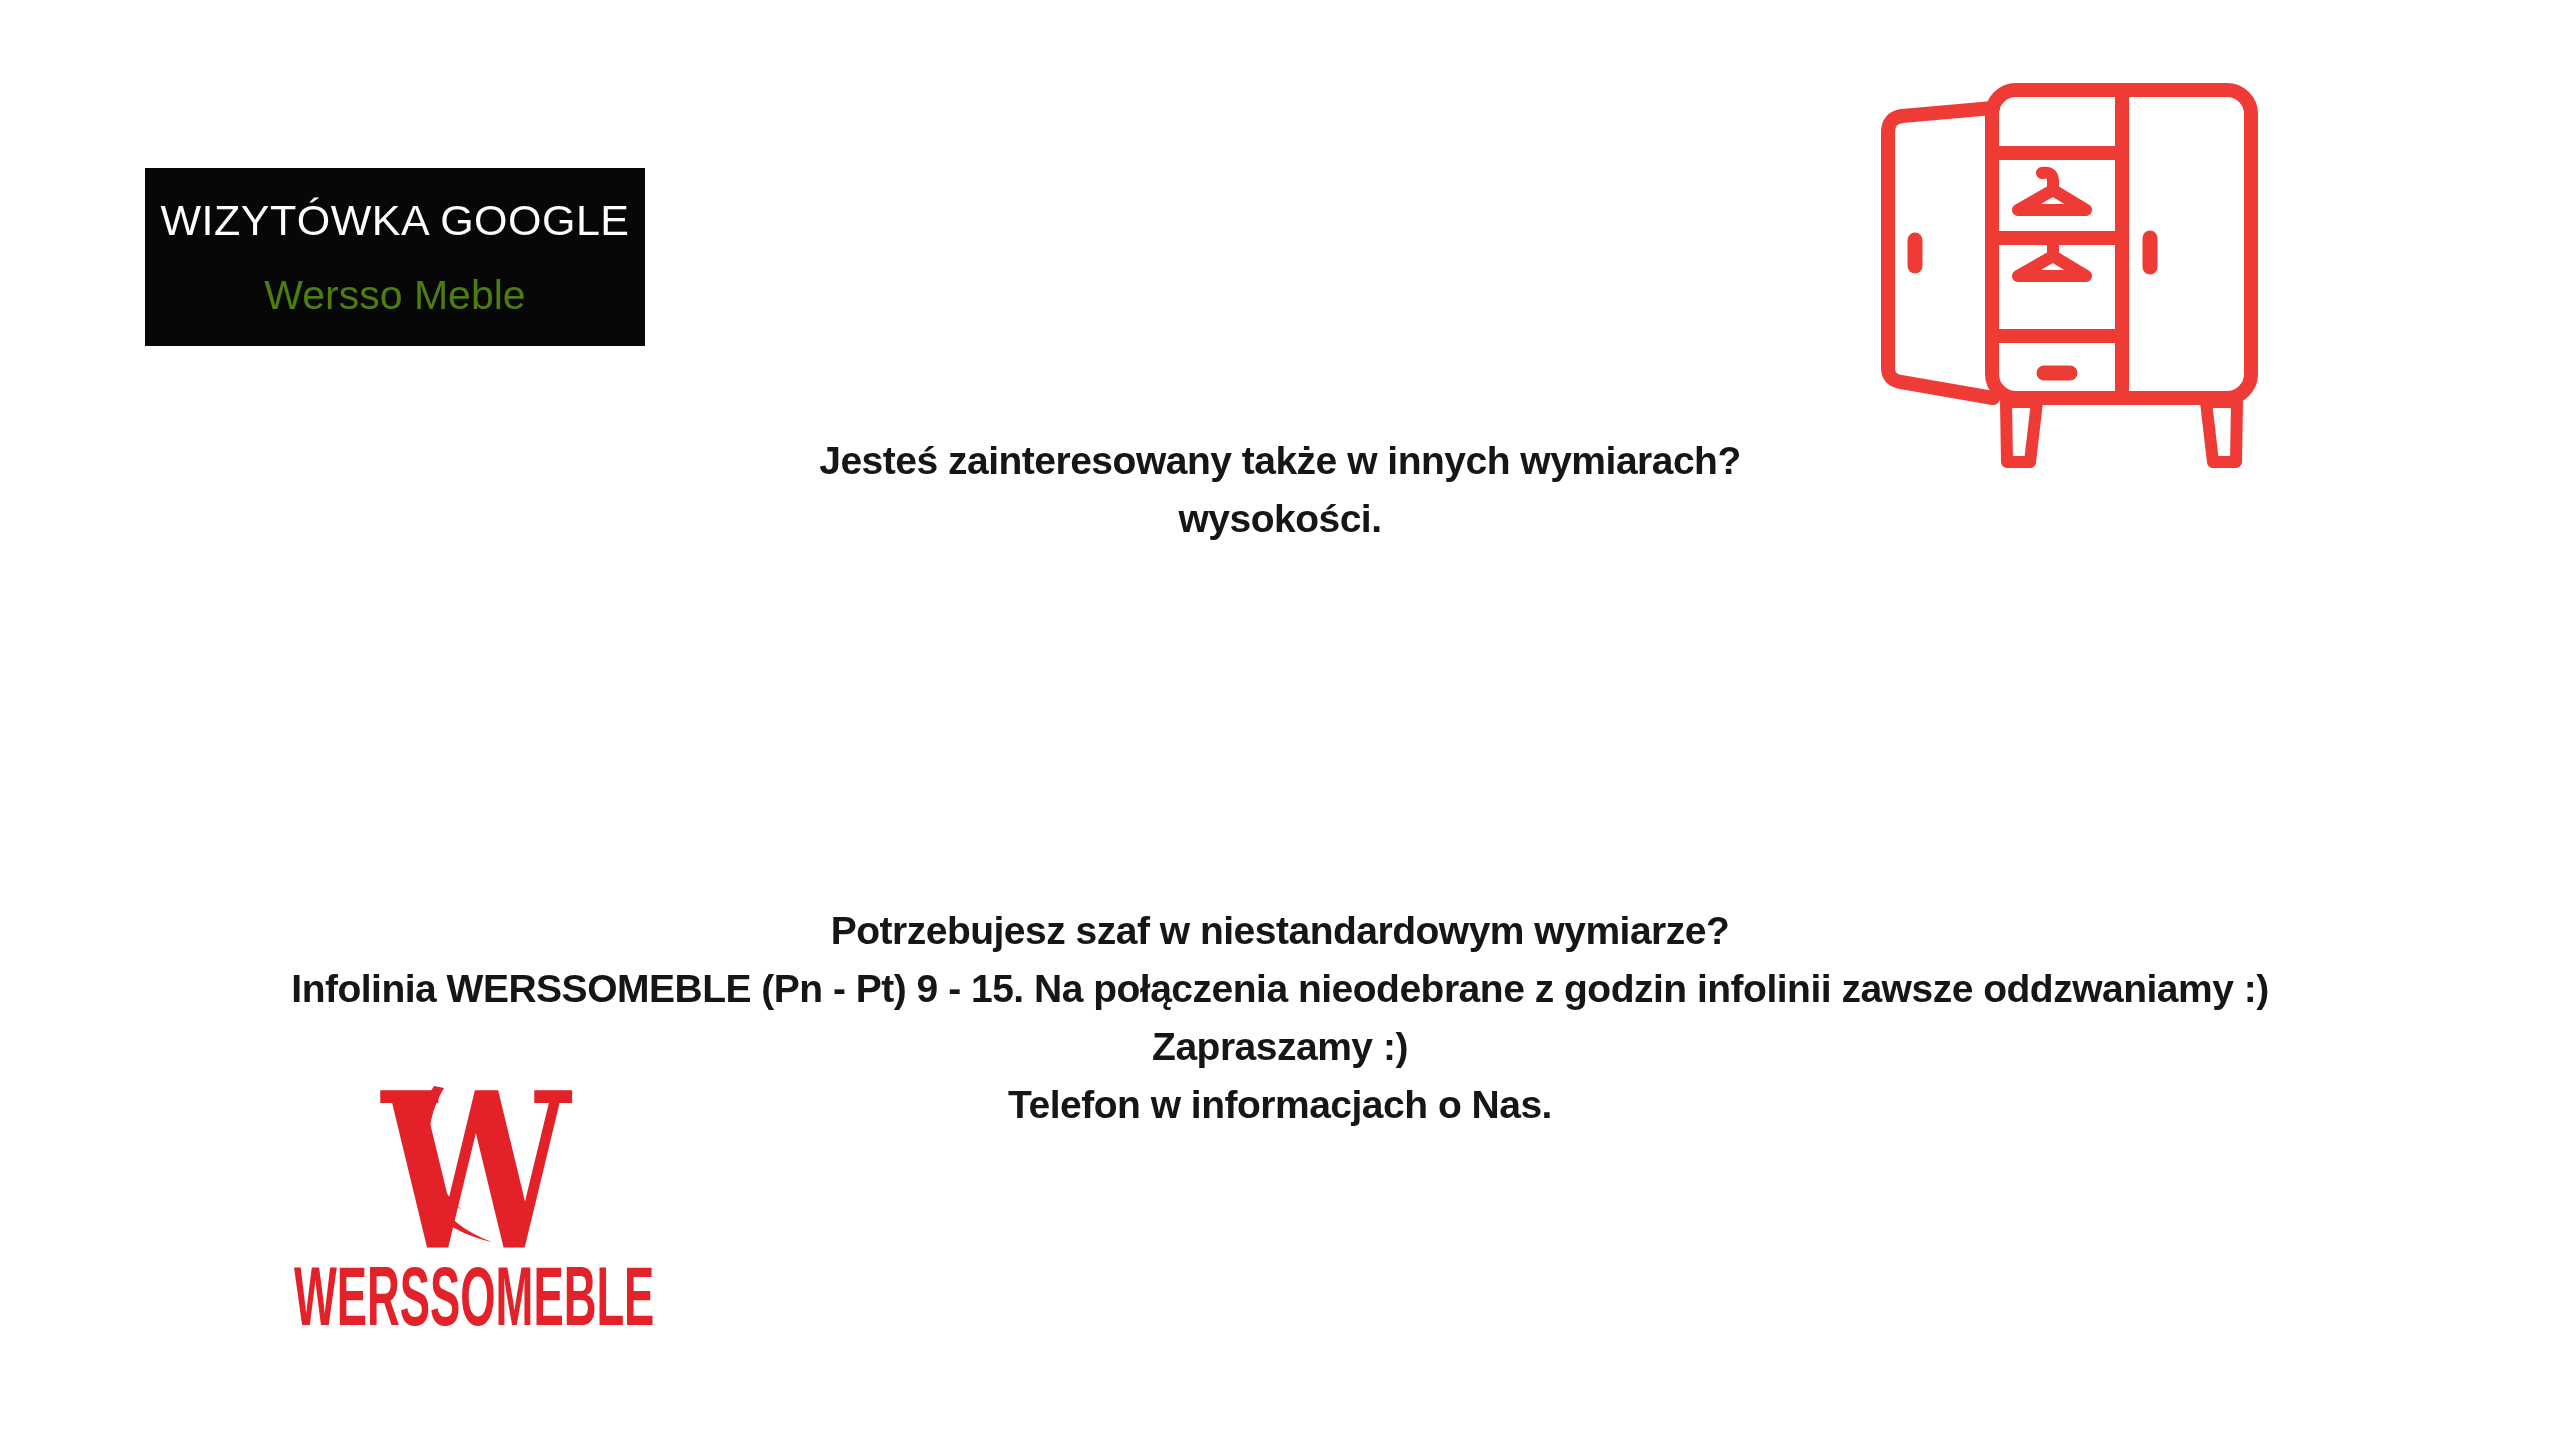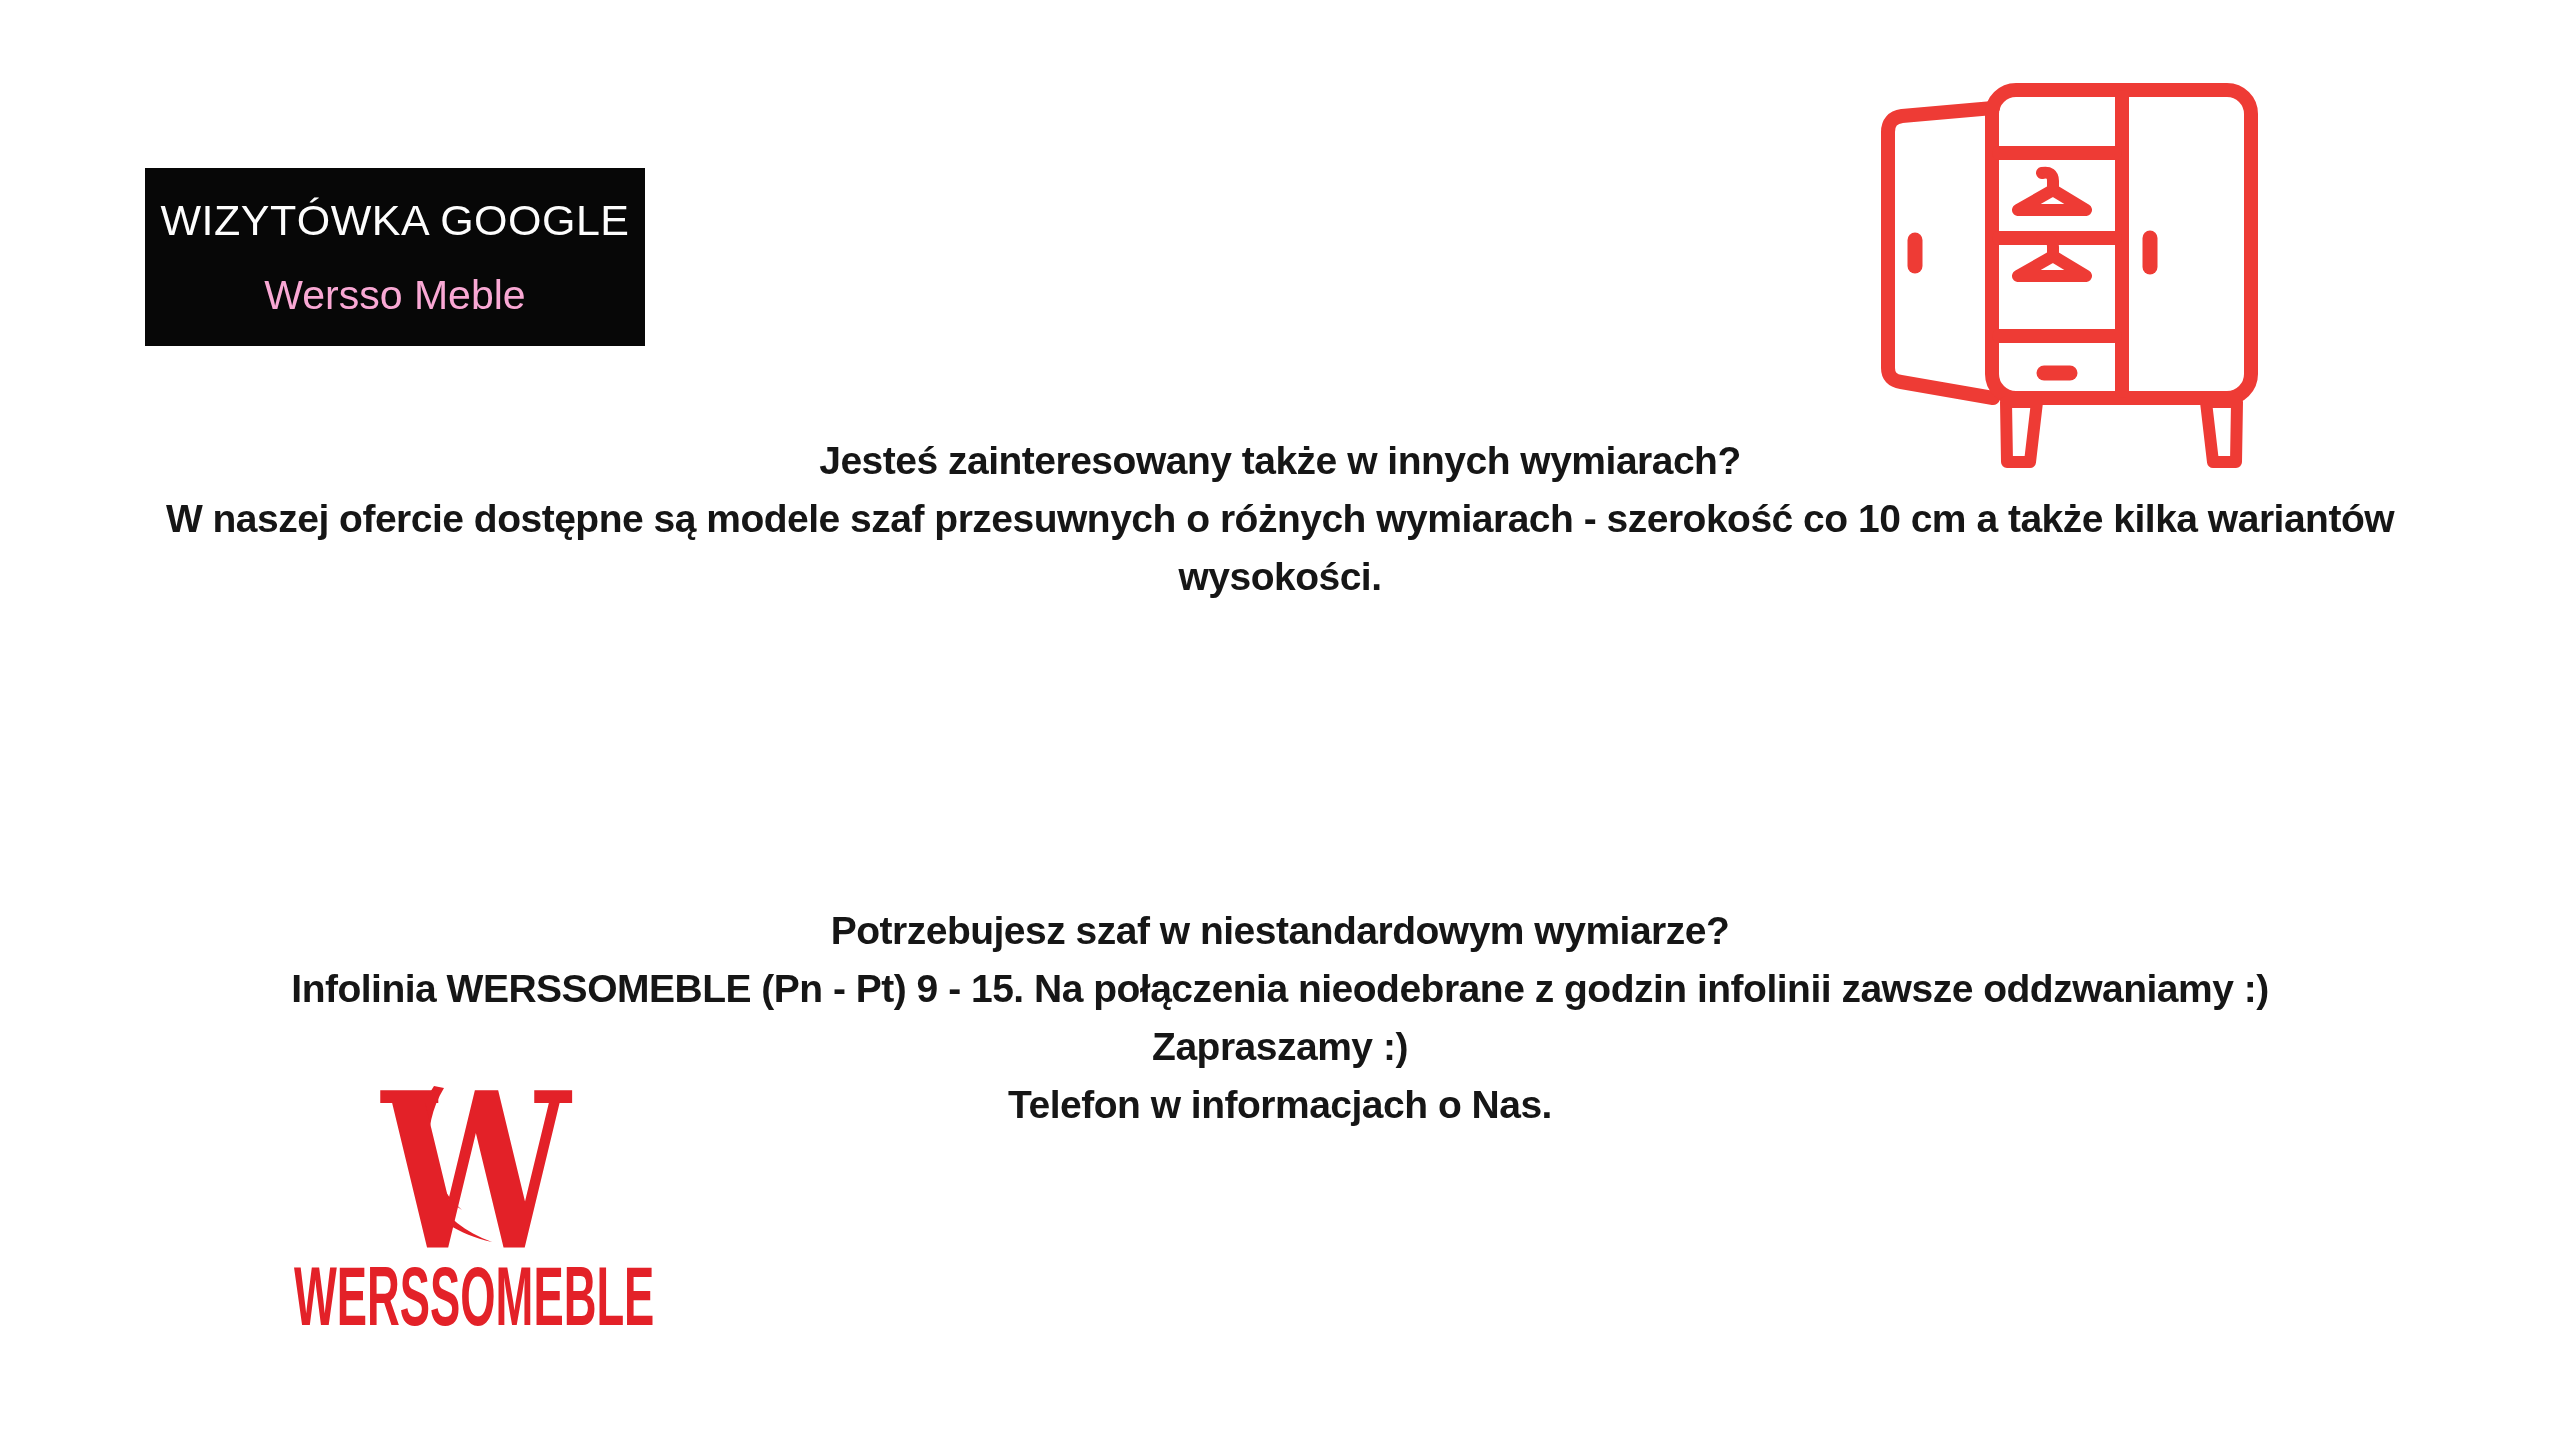--- a/index.html
+++ b/index.html
@@ -11,21 +11,21 @@
     font-family:"Liberation Sans",sans-serif;
   }
   
   .badge{
     position:absolute;left:145px;top:168px;width:500px;height:178px;
     background:#070707;
     display:flex;flex-direction:column;align-items:center;justify-content:center;
     gap:27px;
   }
   .badge .l1{color:#fdfdfd;font-size:43px;font-weight:400;letter-spacing:.5px;white-space:nowrap;}
-  .badge .l2{color:#f9a8d4;font-size:41px;font-weight:400;white-space:nowrap;}
+  .badge .l2{color:#4d7c0f;font-size:41px;font-weight:400;white-space:nowrap;}
   
   .wardrobe{position:absolute;left:1850px;top:50px;width:500px;height:450px;}
   
   .tblock{
     position:absolute;left:0;width:2560px;
     text-align:center;color:#161616;
     font-weight:700;font-size:39px;line-height:58px;letter-spacing:-0.5px;
   }
   .tblock div{white-space:nowrap;}
   #block-intro{top:432px;}
@@ -71,21 +71,20 @@
 
       <line x1="300" y1="188" x2="300" y2="217" stroke-width="15"></line>
 
       <path stroke-width="12" d="M156 352 L187 352 L180 412 L157 412 Z"></path>
       <path stroke-width="12" d="M356 352 L387 352 L386 412 L363 412 Z"></path>
     </g>
   </svg>
 
   <div class="tblock" id="block-intro">
     <div>Jesteś zainteresowany także w innych wymiarach?</div>
-    <div>W naszej ofercie dostępne są modele szaf przesuwnych o różnych wymiarach - szerokość co 10 cm a także kilka wariantów</div>
     <div>wysokości.</div>
   </div>
 
 
   <div class="tblock" id="block-contact">
     <div>Potrzebujesz szaf w niestandardowym wymiarze?</div>
     <div>Infolinia WERSSOMEBLE (Pn - Pt) 9 - 15. Na połączenia nieodebrane z godzin infolinii zawsze oddzwaniamy :)</div>
     <div>Zapraszamy :)</div>
     <div>Telefon w informacjach o Nas.</div>
   </div>

